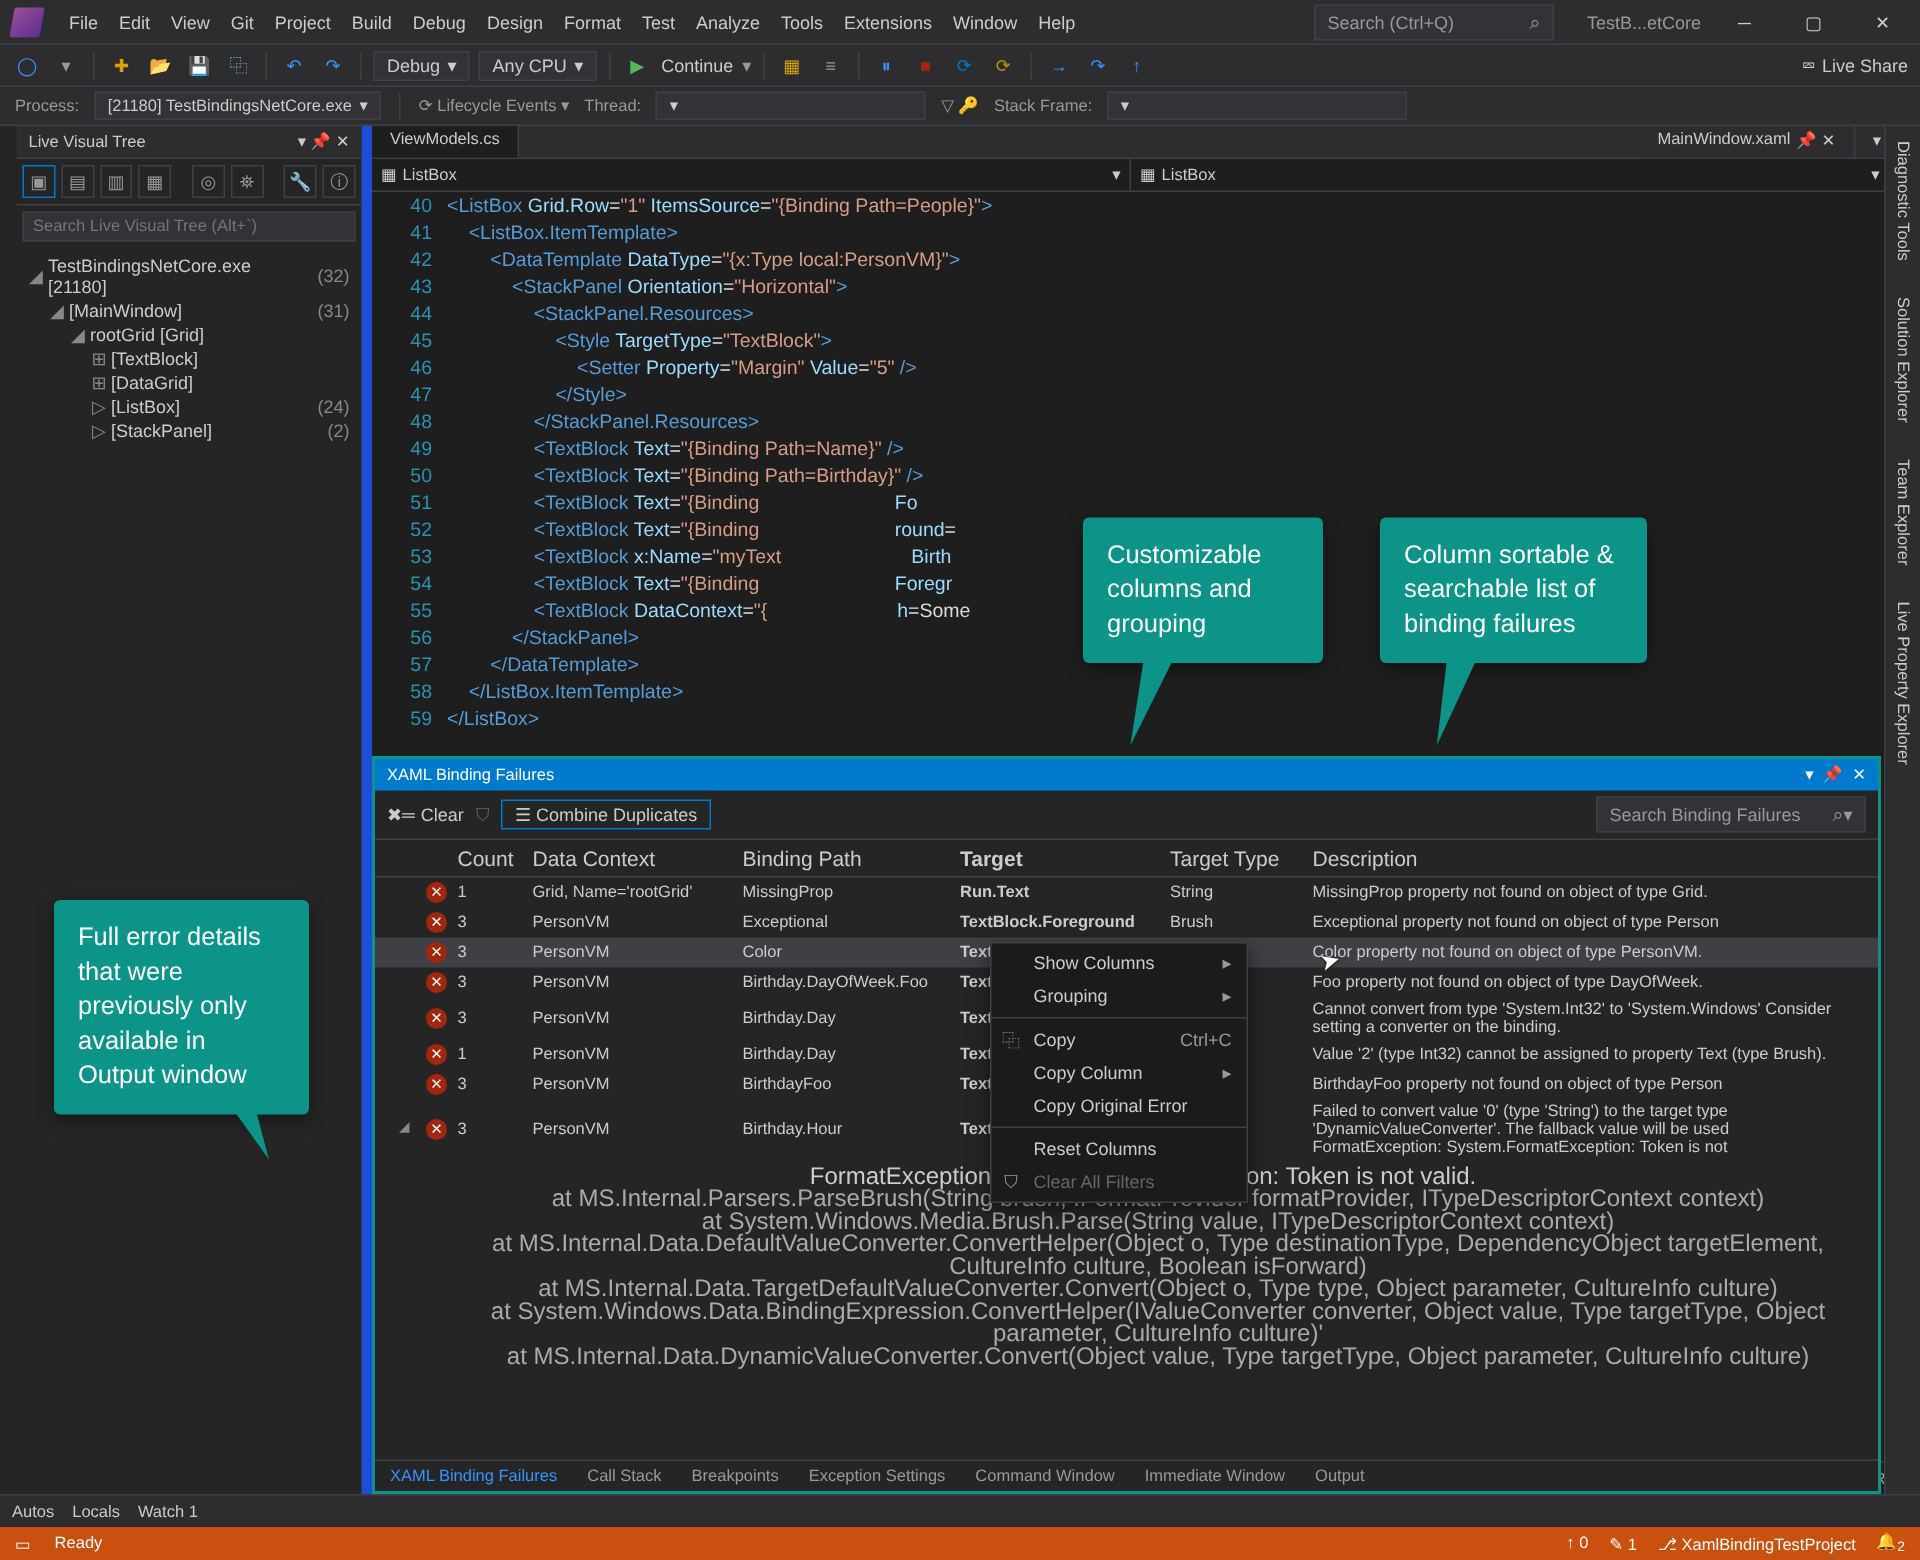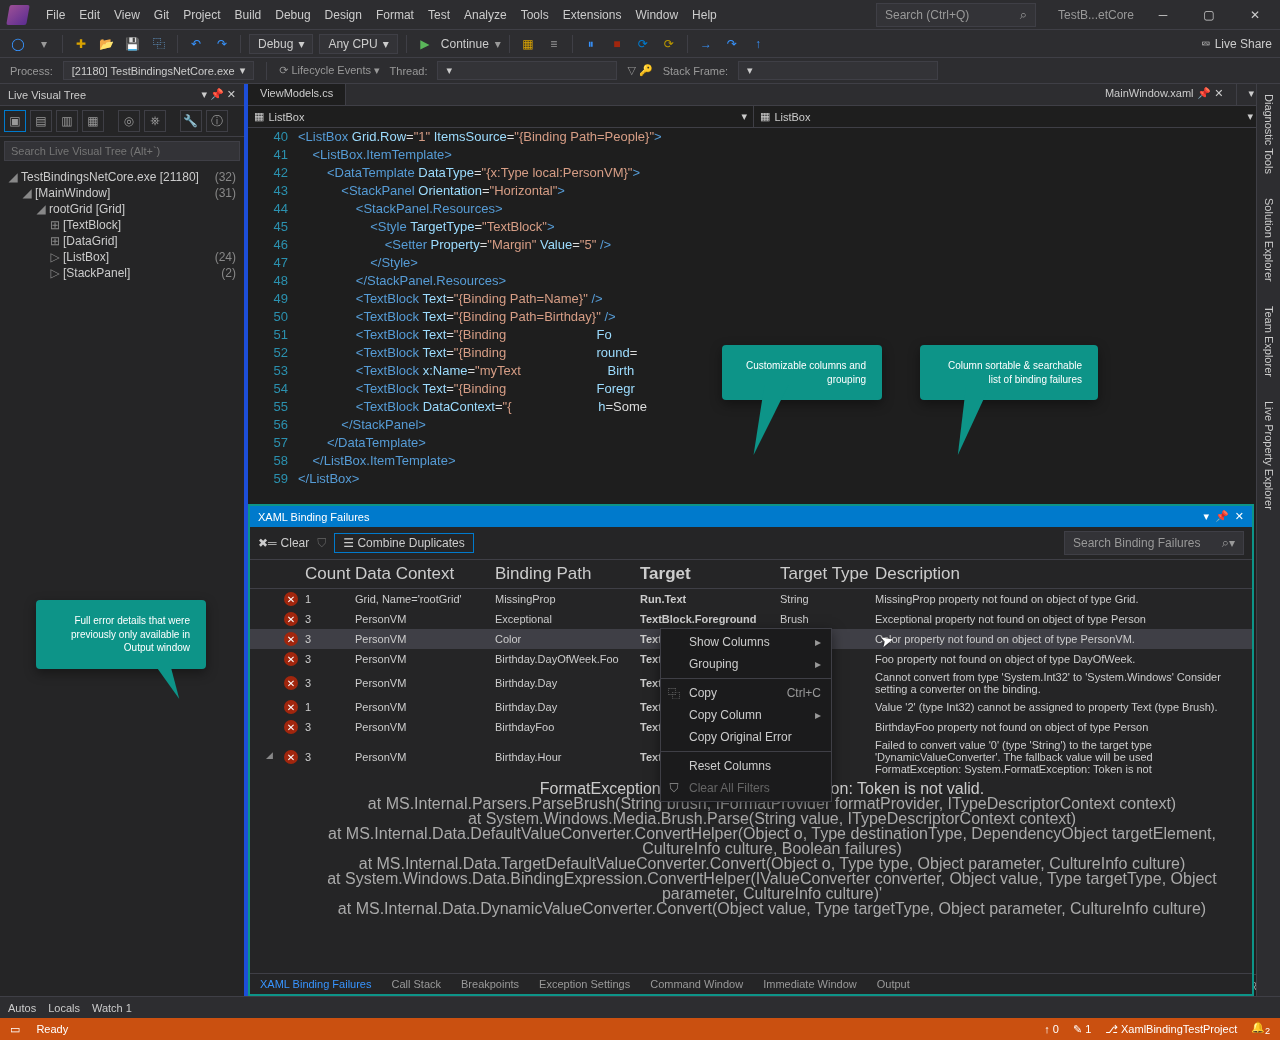--- a/index.html
+++ b/index.html
@@ -17,21 +17,21 @@
 .toolbar { height: 28px; background: #2d2d30; display: flex; align-items: center; padding: 0 8px; gap: 6px; border-bottom: 1px solid #3f3f46; }
 .tb-btn { width: 20px; height: 20px; display: flex; align-items: center; justify-content: center; color: #999; cursor: pointer; border-radius: 2px; }
 .tb-sep { width: 1px; height: 18px; background: #3f3f46; margin: 0 2px; }
 .tb-dropdown { background: #333337; border: 1px solid #3f3f46; padding: 2px 8px; color: #ccc; display: flex; gap: 5px; align-items: center; }
 .play-btn { color: #5ab65a; }
 
 .process-bar { height:26px; display:flex; align-items:center; padding:0 10px; gap:10px; border-bottom:1px solid #3f3f46; font-size:11px; color:#999; }
 
 
 .main { display: flex; height: calc(100% - 30px - 28px - 26px - 22px - 22px); }
-.panel-left { width: 248px; background: #252526; border-right: 4px solid #1d4ed8; display: flex; flex-direction: column; }
+.panel-left { width: 248px; background: #252526; border-right: 7px solid #1d4ed8; display: flex; flex-direction: column; padding-left: 11px; }
 .panel-title { background: #2d2d30; color: #ccc; padding: 4px 8px; font-size: 11px; display: flex; align-items: center; justify-content: space-between; border-bottom:1px solid #3f3f46; }
 .mini-toolbar { display:flex; gap:4px; padding:4px; border-bottom:1px solid #3f3f46; }
 .mini-btn { width:22px; height:22px; border:1px solid #3f3f46; display:flex; align-items:center; justify-content:center; color:#999; }
 .mini-btn.active { border-color:#007acc; }
 .search-input { margin: 4px; background:#333337; border:1px solid #3f3f46; padding:3px 6px; color:#999; font-size:11px; }
 
 .tree { flex:1; overflow:auto; font-size:12px; padding:4px; }
 .tree-item { display:flex; align-items:center; padding:1px 4px; gap:3px; color:#ccc; }
 .tree-item .count { margin-left:auto; color:#888; }
 .caret { width:10px; text-align:center; color:#888; }
@@ -61,21 +61,21 @@
 
 
 .bottom-panel { position: absolute; left:248px; right:26px; top:504px; bottom:44px; border:2px solid #0d9488; background:#252526; display:flex; flex-direction:column; z-index:5; }
 .panel-header { background:#007acc; color:#fff; padding:4px 8px; font-size:11px; display:flex; align-items:center; }
 .panel-header .pin { margin-left:auto; display:flex; gap:6px; }
 .panel-tb { display:flex; align-items:center; padding:4px 8px; gap:8px; border-bottom:1px solid #3f3f46; }
 .clear-btn { display:flex; align-items:center; gap:4px; color:#ccc; cursor:pointer; }
 .combine-btn { border:1px solid #007acc; padding:2px 8px; color:#ccc; cursor:pointer; }
 .panel-search { margin-left:auto; background:#333337; border:1px solid #3f3f46; padding:3px 8px; color:#999; width:180px; display:flex; align-items:center; }
 
-.grid-head { display:flex; padding:4px 0; border-bottom:1px solid #3f3f46; font-size:17px; color:#ccc; }
+.grid-head { display:flex; padding:4px 0; border-bottom:1px solid #3f3f46; font-size:14px; color:#ccc; }
 .col-ico { width:55px; padding-left:8px; }
 .col-count { width:50px; }
 .col-dc { width:140px; }
 .col-bp { width:145px; }
 .col-tgt { width:140px;font-weight:bold; }
 .col-tt { width:95px; }
 .col-desc { flex:1; padding-right:20px; }
 
 .grid-body { flex:1; overflow:auto; font-size:11px; }
 .grid-row { display:flex; padding:2px 0; align-items:center; color:#ccc; min-height:20px; }
@@ -96,21 +96,21 @@
 
 .side-right { position:absolute; right:0; top:84px; width:24px; bottom:44px; background:#2d2d30; border-left:1px solid #3f3f46; display:flex; flex-direction:column; align-items:center; padding-top:6px; gap:16px; }
 .vtab { writing-mode: vertical-rl; color:#ccc; font-size:11px; cursor:pointer; padding:4px 2px; }
 
 
 .autos-bar { height:22px; display:flex; align-items:center; padding:0 8px; gap:12px; font-size:11px; color:#ccc; border-top:1px solid #3f3f46; }
 .status-bar { height:22px; background:#ca5010; color:#fff; display:flex; align-items:center; padding:0 10px; font-size:11px; gap:16px; }
 .status-bar .right { margin-left:auto; display:flex; gap:14px; align-items:center; }
 
 
-.callout { position:absolute; background:#0d9488; color:#fff; padding:14px 16px; text-align:right; font-size:10px; border-radius:4px; box-shadow:0 4px 12px rgba(0,0,0,.4); z-index:10; line-height:1.35; }
+.callout { position:absolute; background:#0d9488; color:#fff; padding:14px 16px; text-align:left; font-size:17px; border-radius:4px; box-shadow:0 4px 12px rgba(0,0,0,.4); z-index:10; line-height:1.35; }
 .callout::after { content:""; position:absolute; width:0; height:0; }
 .callout-1 { top:600px; left:36px; width:170px; }
 .callout-1::after { bottom:-30px; right:30px; border-left:14px solid transparent; border-right:4px solid transparent; border-top:40px solid #0d9488; transform:skewX(20deg); }
 .callout-2 { top:345px; left:722px; width:160px; }
 .callout-2::after { bottom:-55px; left:35px; border-left:4px solid transparent; border-right:20px solid transparent; border-top:70px solid #0d9488; transform:skewX(-12deg); }
 .callout-3 { top:345px; left:920px; width:178px; }
 .callout-3::after { bottom:-55px; left:40px; border-left:4px solid transparent; border-right:20px solid transparent; border-top:70px solid #0d9488; transform:skewX(-10deg); }
 
 
 .ctx-menu { position:absolute; top:628px; left:660px; width:172px; background:#1b1b1c; border:1px solid #3f3f46; box-shadow:0 4px 12px rgba(0,0,0,.5); z-index:20; font-size:12px; padding:2px 0; }
@@ -460,21 +460,21 @@
         <div class="col-dc">PersonVM</div>
         <div class="col-bp">Birthday.Hour</div>
         <div class="col-tgt">Text</div>
         <div class="col-tt"></div>
         <div class="col-desc">Failed to convert value '0' (type 'String') to the target type 'DynamicValueConverter'. The fallback value will be used FormatException: System.FormatException: Token is not</div>
       </div>
       <div class="stack-trace">
         <div class="first">FormatException: System.FormatException: Token is not valid.</div>
         <div class="line">at MS.Internal.Parsers.ParseBrush(String brush, IFormatProvider formatProvider, ITypeDescriptorContext context)</div>
         <div class="line">at System.Windows.Media.Brush.Parse(String value, ITypeDescriptorContext context)</div>
-        <div class="line">at MS.Internal.Data.DefaultValueConverter.ConvertHelper(Object o, Type destinationType, DependencyObject targetElement, CultureInfo culture, Boolean failures)</div>
+        <div class="line">at MS.Internal.Data.DefaultValueConverter.ConvertHelper(Object o, Type destinationType, DependencyObject targetElement, CultureInfo culture, Boolean isForward)</div>
         <div class="line">at MS.Internal.Data.TargetDefaultValueConverter.Convert(Object o, Type type, Object parameter, CultureInfo culture)</div>
         <div class="line">at System.Windows.Data.BindingExpression.ConvertHelper(IValueConverter converter, Object value, Type targetType, Object parameter, CultureInfo culture)'</div>
         <div class="line">at MS.Internal.Data.DynamicValueConverter.Convert(Object value, Type targetType, Object parameter, CultureInfo culture)</div>
       </div>
     </div>
   <div class="bottom-tabs" id="btabs">
       <span class="btab active">XAML Binding Failures</span>
       <span class="btab">Call Stack</span>
       <span class="btab">Breakpoints</span>
       <span class="btab">Exception Settings</span>

